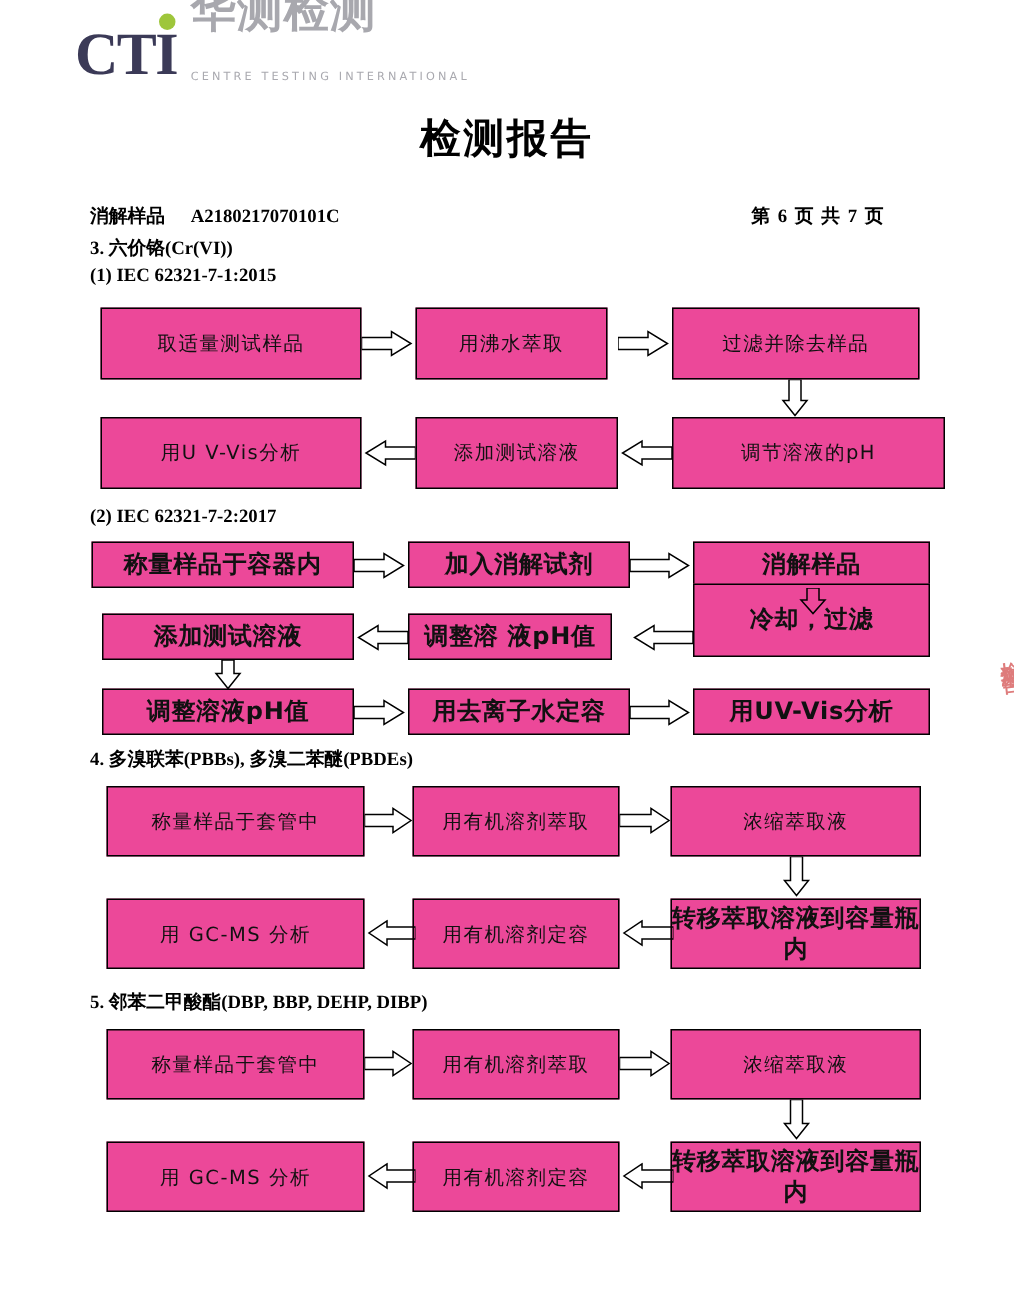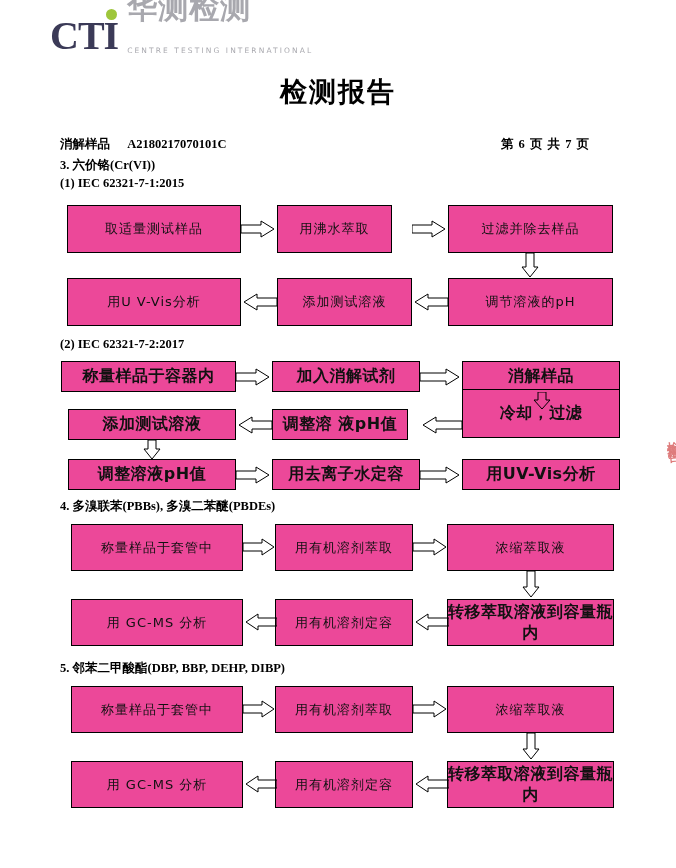--- a/index.html
+++ b/index.html
@@ -65,25 +65,25 @@
   <span>消解样品</span>
   <span class="val">A2180217070101C</span>
 </div>
 
 <div class="pages">第 6 页  共 7 页</div>
 
 <div class="sec-head" style="top:157px">3. 六价铬(Cr(VI))</div>
 <div class="sec-head" style="top:176px">(1) IEC 62321-7-1:2015</div>
 
 <div class="fbox" style="left:67px;top:205px;width:174px;height:48px">取适量测试样品</div>
-<div class="fbox" style="left:277px;top:205px;width:115px;height:48px">用沸水萃取</div>
+<div class="fbox" style="left:277px;top:205px;width:128px;height:48px">用沸水萃取</div>
 <div class="fbox" style="left:448px;top:205px;width:165px;height:48px">过滤并除去样品</div>
 <div class="fbox" style="left:67px;top:278px;width:174px;height:48px">用U V-Vis分析</div>
 <div class="fbox" style="left:277px;top:278px;width:135px;height:48px">添加测试溶液</div>
-<div class="fbox" style="left:448px;top:278px;width:165px;height:48px">调节溶液的pH</div>
+<div class="fbox" style="left:448px;top:278px;width:182px;height:48px">调节溶液的pH</div>
 
 <svg class="arw" style="left:241px;top:219px" width="36" height="20">
   <polygon points="0,6 20,6 20,2 33,10 20,18 20,14 0,14" fill="none" stroke="#000" stroke-width="1"></polygon>
 </svg>
 <svg class="arw" style="left:412px;top:219px" width="36" height="20">
   <polygon points="0,6 20,6 20,2 33,10 20,18 20,14 0,14" fill="none" stroke="#000" stroke-width="1"></polygon>
 </svg>
 <svg class="arw" style="left:520px;top:253px" width="20" height="25">
   <polygon points="6,0 14,0 14,14 18,14 10,24 2,14 6,14" fill="none" stroke="#000" stroke-width="1"></polygon>
 </svg>

